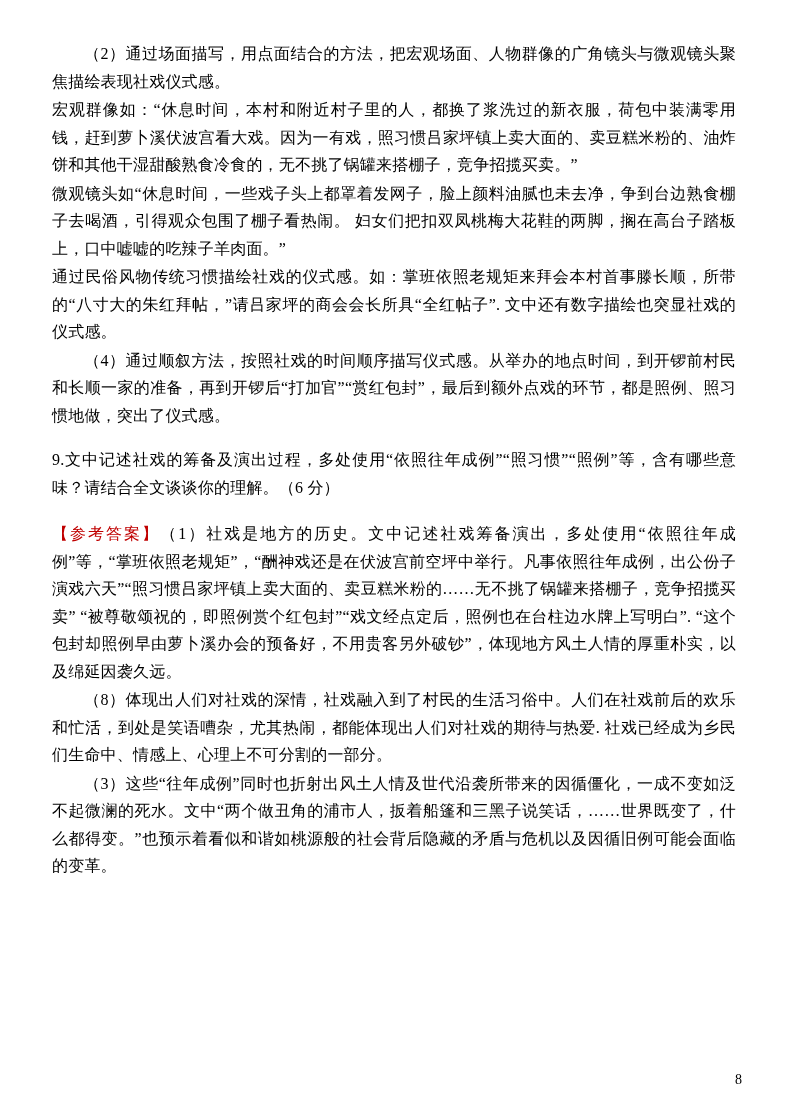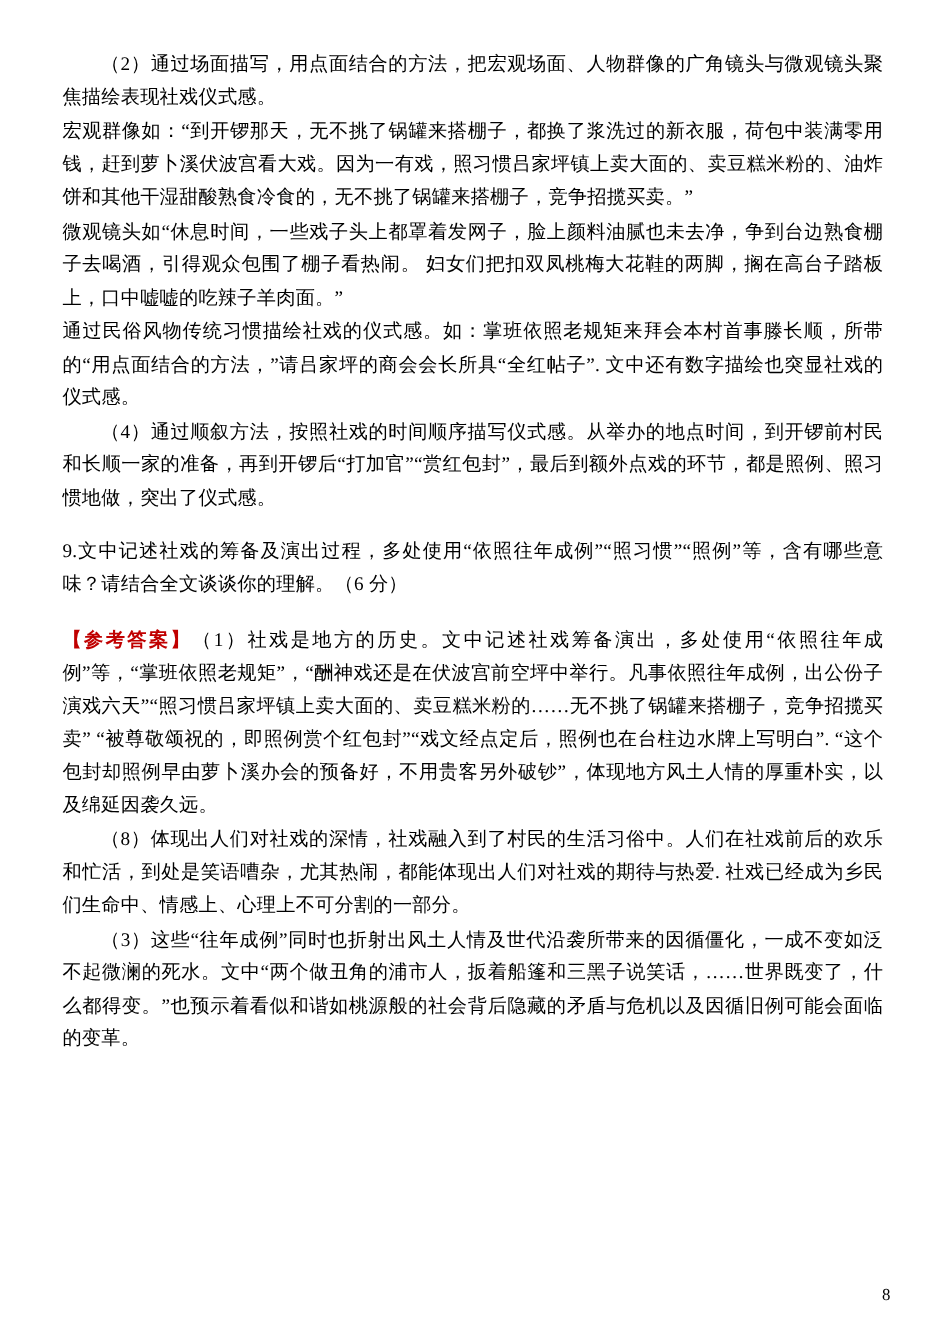--- a/index.html
+++ b/index.html
@@ -41,44 +41,44 @@
     text-indent: 0;
   }
   .blockgap {
     height: 16px;
   }
   .question {
     margin-top: 0;
   }
   .answer-label {
     color: #c00000;
-    font-weight: bold;
+    font-weight: normal;
   }
   .answer-block {
     margin-top: 2px;
   }
   .pagenum {
     position: absolute;
     right: 44px;
     bottom: 24px;
     font-size: 14px;
     font-family: "Liberation Serif", "DejaVu Serif", serif;
     color: #000;
   }
 </style>
 </head>
 <body>
 
 <div class="page">
   <div class="content">
 
     <p class="indent">（2）通过场面描写，用点面结合的方法，把宏观场面、人物群像的广角镜头与微观镜头聚焦描绘表现社戏仪式感。</p>
-    <p class="noindent">宏观群像如：“到开锣那天，无不挑了锅罐来搭棚子，都换了浆洗过的新衣服，荷包中装满零用钱，赶到萝卜溪伏波宫看大戏。因为一有戏，照习惯吕家坪镇上卖大面的、卖豆糕米粉的、油炸饼和其他干湿甜酸熟食冷食的，无不挑了锅罐来搭棚子，竞争招揽买卖。”</p>
+    <p class="noindent">宏观群像如：“休息时间，本村和附近村子里的人，都换了浆洗过的新衣服，荷包中装满零用钱，赶到萝卜溪伏波宫看大戏。因为一有戏，照习惯吕家坪镇上卖大面的、卖豆糕米粉的、油炸饼和其他干湿甜酸熟食冷食的，无不挑了锅罐来搭棚子，竞争招揽买卖。”</p>
     <p class="noindent">微观镜头如“休息时间，一些戏子头上都罩着发网子，脸上颜料油腻也未去净，争到台边熟食棚子去喝酒，引得观众包围了棚子看热闹。 妇女们把扣双凤桃梅大花鞋的两脚，搁在高台子踏板上，口中嘘嘘的吃辣子羊肉面。”</p>
-    <p class="noindent">通过民俗风物传统习惯描绘社戏的仪式感。如：掌班依照老规矩来拜会本村首事滕长顺，所带的“用点面结合的方法，”请吕家坪的商会会长所具“全红帖子”. 文中还有数字描绘也突显社戏的仪式感。</p>
+    <p class="noindent">通过民俗风物传统习惯描绘社戏的仪式感。如：掌班依照老规矩来拜会本村首事滕长顺，所带的“八寸大的朱红拜帖，”请吕家坪的商会会长所具“全红帖子”. 文中还有数字描绘也突显社戏的仪式感。</p>
     <p class="indent">（4）通过顺叙方法，按照社戏的时间顺序描写仪式感。从举办的地点时间，到开锣前村民和长顺一家的准备，再到开锣后“打加官”“赏红包封”，最后到额外点戏的环节，都是照例、照习惯地做，突出了仪式感。</p>
 
     <div class="blockgap"></div>
 
     <p class="noindent question">9.文中记述社戏的筹备及演出过程，多处使用“依照往年成例”“照习惯”“照例”等，含有哪些意味？请结合全文谈谈你的理解。（6 分）</p>
 
     <div class="blockgap"></div>
 
     <p class="noindent answer-block"><span class="answer-label">【参考答案】</span><span>（1）社戏是地方的历史。文中记述社戏筹备演出，多处使用“依照往年成例”等，“掌班依照老规矩”，“酬神戏还是在伏波宫前空坪中举行。凡事依照往年成例，出公份子演戏六天”“照习惯吕家坪镇上卖大面的、卖豆糕米粉的……无不挑了锅罐来搭棚子，竞争招揽买卖”  “被尊敬颂祝的，即照例赏个红包封”“戏文经点定后，照例也在台柱边水牌上写明白”. “这个包封却照例早由萝卜溪办会的预备好，不用贵客另外破钞”，体现地方风土人情的厚重朴实，以及绵延因袭久远。</span></p>
 

